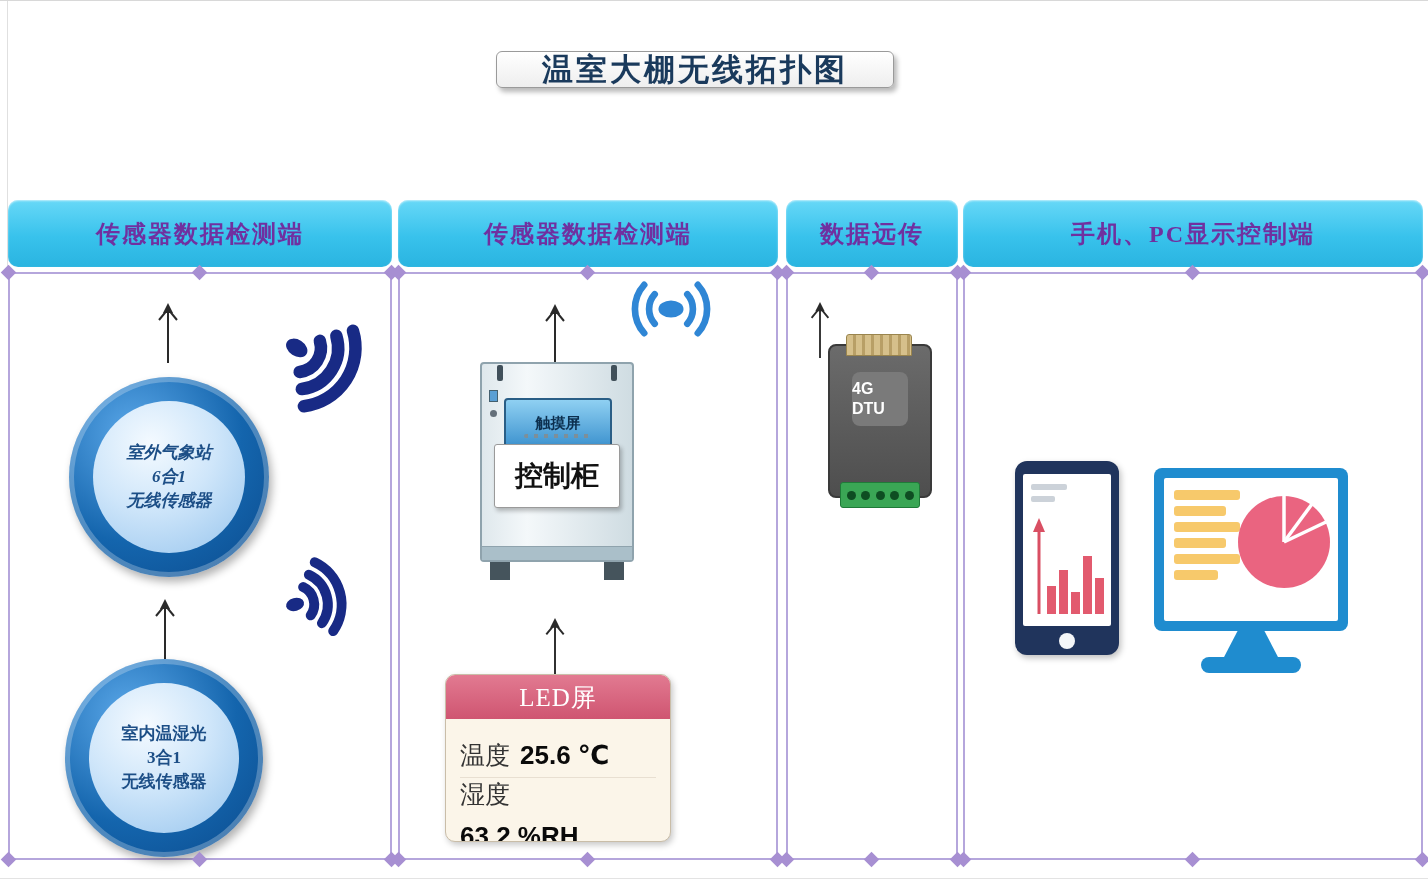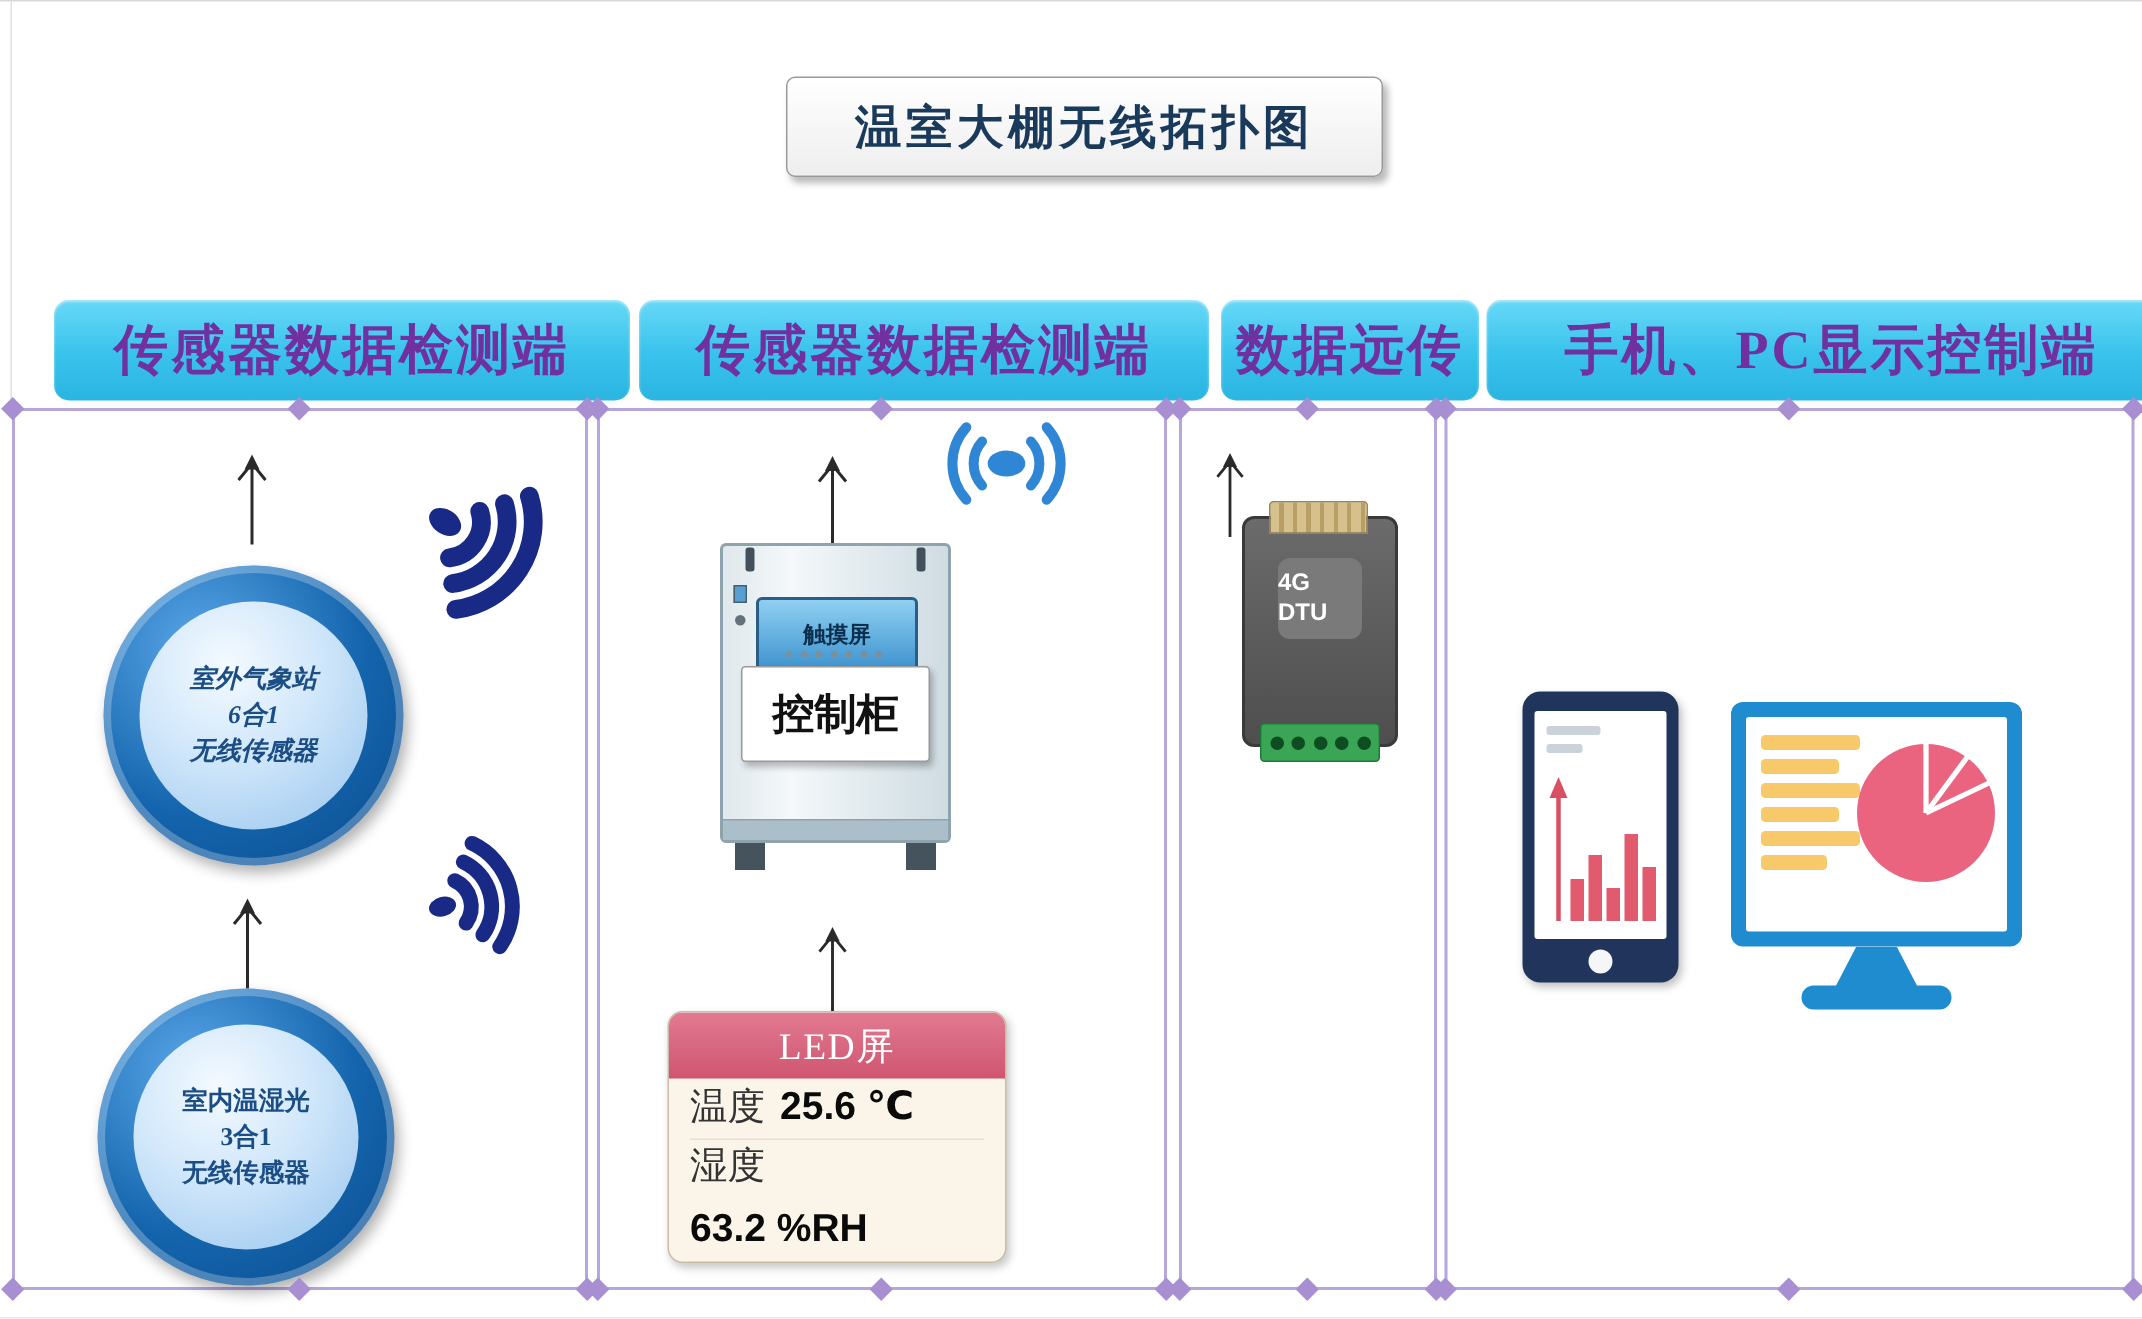--- a/index.html
+++ b/index.html
@@ -7,39 +7,39 @@
   body { font-family:"Liberation Sans","DejaVu Sans",sans-serif; }
 
   .canvas{
     position:relative; width:1428px; height:879px; background:#fff;
     border-top:1px solid #d8d8d8; border-bottom:1px solid #e3e3e3; overflow:hidden;
   }
   .canvas::before{ content:""; position:absolute; left:7px; top:0; width:1px; height:271px; background:#e0e0e0; }
 
   
   .title-box{
-    position:absolute; left:524px; top:50px; width:398px; height:67px;
+    position:absolute; left:496px; top:50px; width:398px; height:37px;
     background:linear-gradient(180deg,#ffffff,#eeeeee);
     border:1px solid #9a9a9a; border-radius:6px;
     box-shadow:3px 4px 5px rgba(0,0,0,0.28);
     display:flex; align-items:center; justify-content:center;
   }
   .title-text{
     font-family:"Liberation Serif","DejaVu Serif",serif;
     font-size:31px; font-weight:bold; color:#1a3a5c; letter-spacing:3px;
   }
 
   
   .col-header{
     position:absolute; top:199px; height:67px; border-radius:10px;
     background:linear-gradient(180deg,#67d8f7 0%,#38c2ec 55%,#2ab4e0 100%);
     box-shadow:inset 0 1px 2px rgba(255,255,255,0.6);
     display:flex; align-items:center; justify-content:center;
     font-family:"Liberation Serif","DejaVu Serif",serif;
-    font-size:36px; font-weight:bold; color:#7030a0; letter-spacing:2px;margin-left:28px;
+    font-size:24px; font-weight:bold; color:#7030a0; letter-spacing:2px;
   }
   .ch1{ left:8px;   width:384px; }
   .ch2{ left:398px; width:380px; }
   .ch3{ left:786px; width:172px; }
   .ch4{ left:963px; width:460px; }
 
   
   .panel{
     position:absolute; top:271px; height:588px; background:#fff;
     border:2px solid #b5a6dc;
@@ -120,21 +120,21 @@
     position:absolute; left:45px; top:400px; width:226px; height:168px;
     border-radius:10px; background:#fbf5e9; border:1px solid #c9bda8;
     box-shadow:2px 3px 6px rgba(0,0,0,0.22); overflow:hidden;
   }
   .led-header{
     height:44px; background:linear-gradient(180deg,#e27a91,#cf5571);
     display:flex; align-items:center; justify-content:center;
     color:#fff; font-size:25px; letter-spacing:1px;
     font-family:"Liberation Serif","DejaVu Serif",serif;
   }
-  .led-rows{ padding:2px 14px 0; }
+  .led-rows{ padding:20px 14px 0; }
   .led-row{ display:flex; align-items:baseline; gap:10px; height:38px; }
   .led-row + .led-row{ border-top:1px solid rgba(150,130,100,0.18);flex-direction:column; }
   .led-row-label{ font-family:"Liberation Serif","DejaVu Serif",serif; font-size:25px; color:#333; }
   .led-row-value{ font-family:"Liberation Sans","DejaVu Sans",sans-serif; font-size:26px; font-weight:bold; color:#0a0a0a; }
 
   
   .dtu-box{
     position:absolute; left:40px; top:70px; width:104px; height:154px;
     background:linear-gradient(180deg,#6b6b6b,#4e4e4e);
     border:2px solid #3a3a3a; border-radius:8px;

